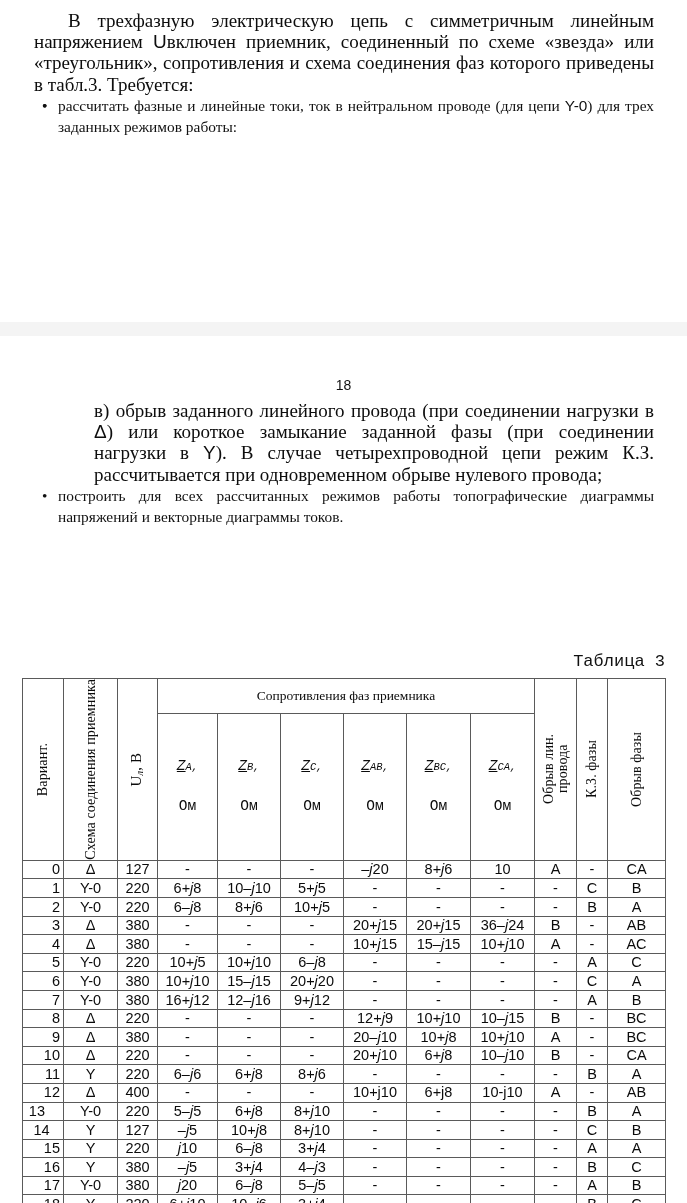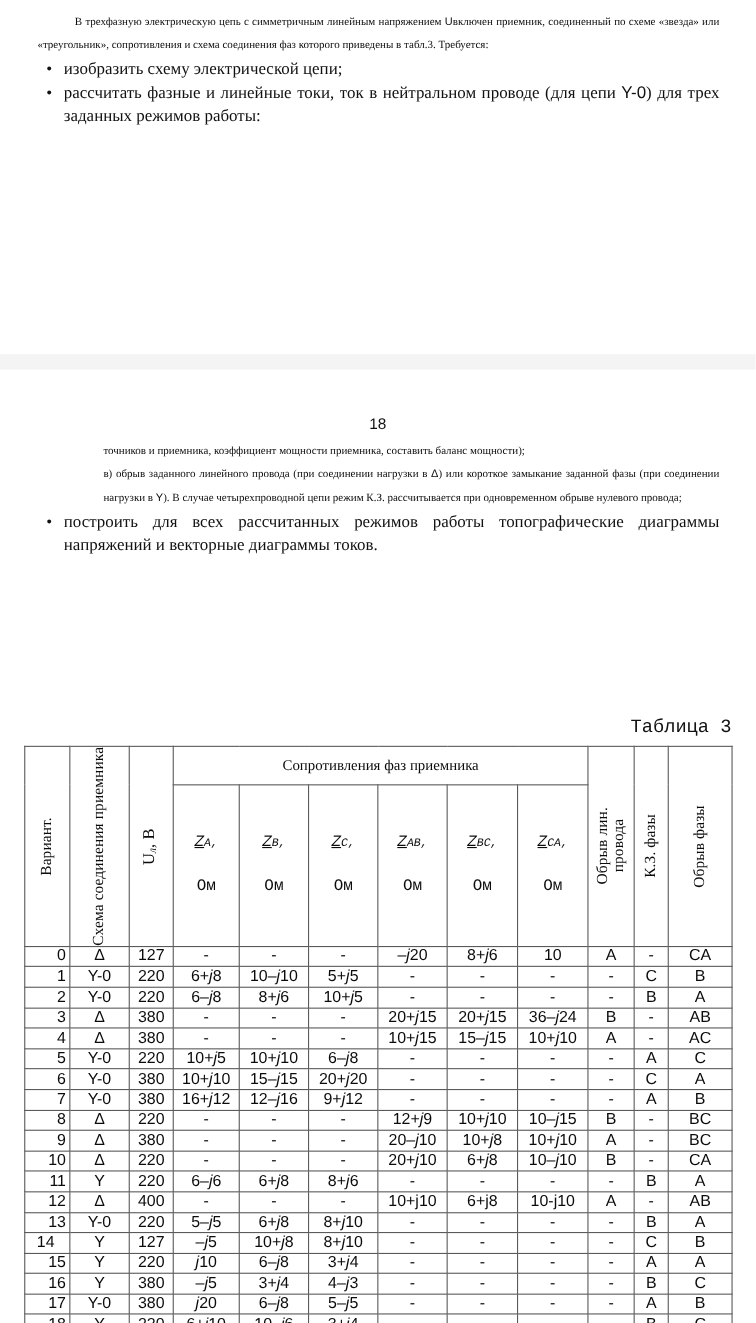--- a/index.html
+++ b/index.html
@@ -18,21 +18,21 @@
 
   
   .page-block {
     position: absolute;
     left: 0;
     width: 687px;
     box-sizing: border-box;
   }
   .para {
     font-family: "Liberation Serif", serif;
-    font-size: 10px;
+    font-size: 19px;
     line-height: 21.2px;
     text-align: justify;
     color: #0d0d0d;
     margin: 0;
   }
   .para.indent { text-indent: 34px; }
   .para.sub {
     padding-left: 60px;
     text-indent: 0;
   }
@@ -178,35 +178,33 @@
 </head>
 <body>
 
 <div class="page-block" style="top:10px; left:34px; width:620px;">
   <p class="para indent">
     <span>В трехфазную электрическую цепь с симметричным линейным напряжением </span><span class="sans-sym">U</span><span>включен приемник, соединенный по схеме «звезда» или «треугольник», сопротивления и схема соединения фаз которого приведены в табл.3. Требуется:</span>
   </p>
   <ul class="bullets">
     <li>
       <span class="bullet-dot">•</span>
-      <span>изобразить схему электрической цепи;</span>
     </li>
     <li>
       <span class="bullet-dot">•</span>
       <span>рассчитать фазные и линейные токи, ток в нейтральном проводе (для цепи </span><span class="sans-sym">Y-0</span><span>) для трех заданных режимов работы:</span>
     </li>
   </ul>
 </div>
 
 <div class="page-gap" style="top:322px;"></div>
 
 <div class="page-number" style="top:377px;">18</div>
 
 <div class="page-block" style="top:400px; left:34px; width:620px;">
-  <p class="para sub" style="padding-left:60px;">точников и приемника, коэффициент мощности приемника, составить баланс мощности);</p>
   <p class="para sub" style="padding-left:60px;">
     <span>в) обрыв заданного линейного провода (при соединении нагрузки в </span><span class="sans-sym">Δ</span><span>) или короткое замыкание заданной фазы (при соединении нагрузки в </span><span class="sans-sym">Y</span><span>). В случае четырехпроводной цепи режим К.З. рассчитывается при одновременном обрыве нулевого провода;</span>
   </p>
   <ul class="bullets">
     <li>
       <span class="bullet-dot">•</span>
       <span>построить для всех рассчитанных режимов работы топографические диаграммы напряжений и векторные диаграммы токов.</span>
     </li>
   </ul>
 </div>
@@ -449,21 +447,21 @@
           <td>-</td>
           <td>-</td>
           <td>10+j10</td>
           <td>6+j8</td>
           <td>10-j10</td>
           <td>A</td>
           <td>-</td>
           <td>AB</td>
         </tr>
         <tr>
-          <td style="text-align: right; padding-right: 3px;">13</td>
+          <td style="text-align: right; padding-right: 18px;">13</td>
           <td>Y-0</td>
           <td>220</td>
           <td>5–<span class="imag">j</span>5</td>
           <td>6+<span class="imag">j</span>8</td>
           <td>8+<span class="imag">j</span>10</td>
           <td>-</td>
           <td>-</td>
           <td>-</td>
           <td>-</td>
           <td>B</td>

